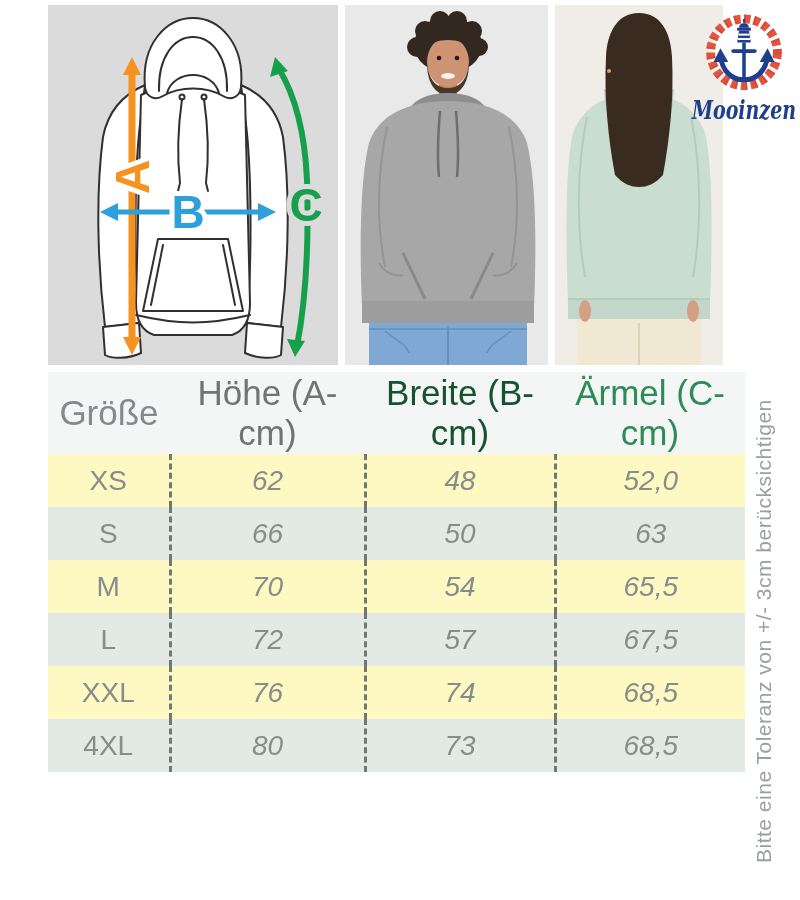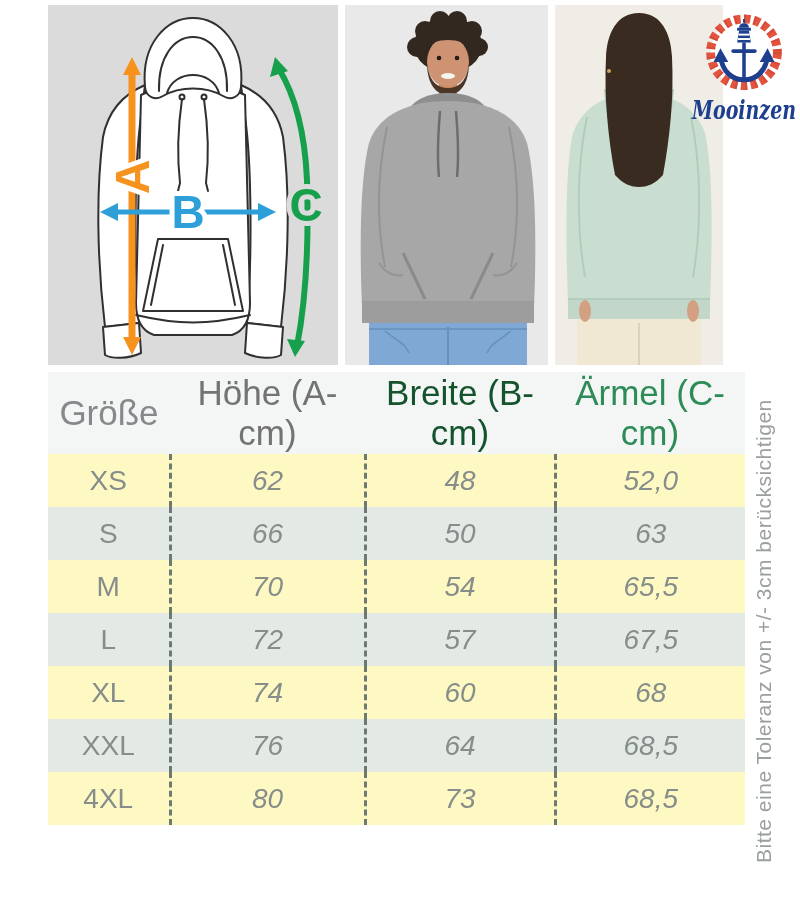--- a/index.html
+++ b/index.html
@@ -212,29 +212,23 @@
         <td class="sep">54</td>
         <td class="sep">65,5</td>
       </tr>
       <tr>
         <td>L</td>
         <td class="sep">72</td>
         <td class="sep">57</td>
         <td class="sep">67,5</td>
       </tr>
       <tr>
-        <td>XL</td>
-        <td class="sep">74</td>
-        <td class="sep">60</td>
-        <td class="sep">68</td>
-      </tr>
-      <tr>
         <td>XXL</td>
         <td class="sep">76</td>
-        <td class="sep">64</td>
+        <td class="sep">74</td>
         <td class="sep">68,5</td>
       </tr>
       <tr>
         <td>4XL</td>
         <td class="sep">80</td>
         <td class="sep">73</td>
         <td class="sep">68,5</td>
       </tr>
     </tbody>
   </table>

